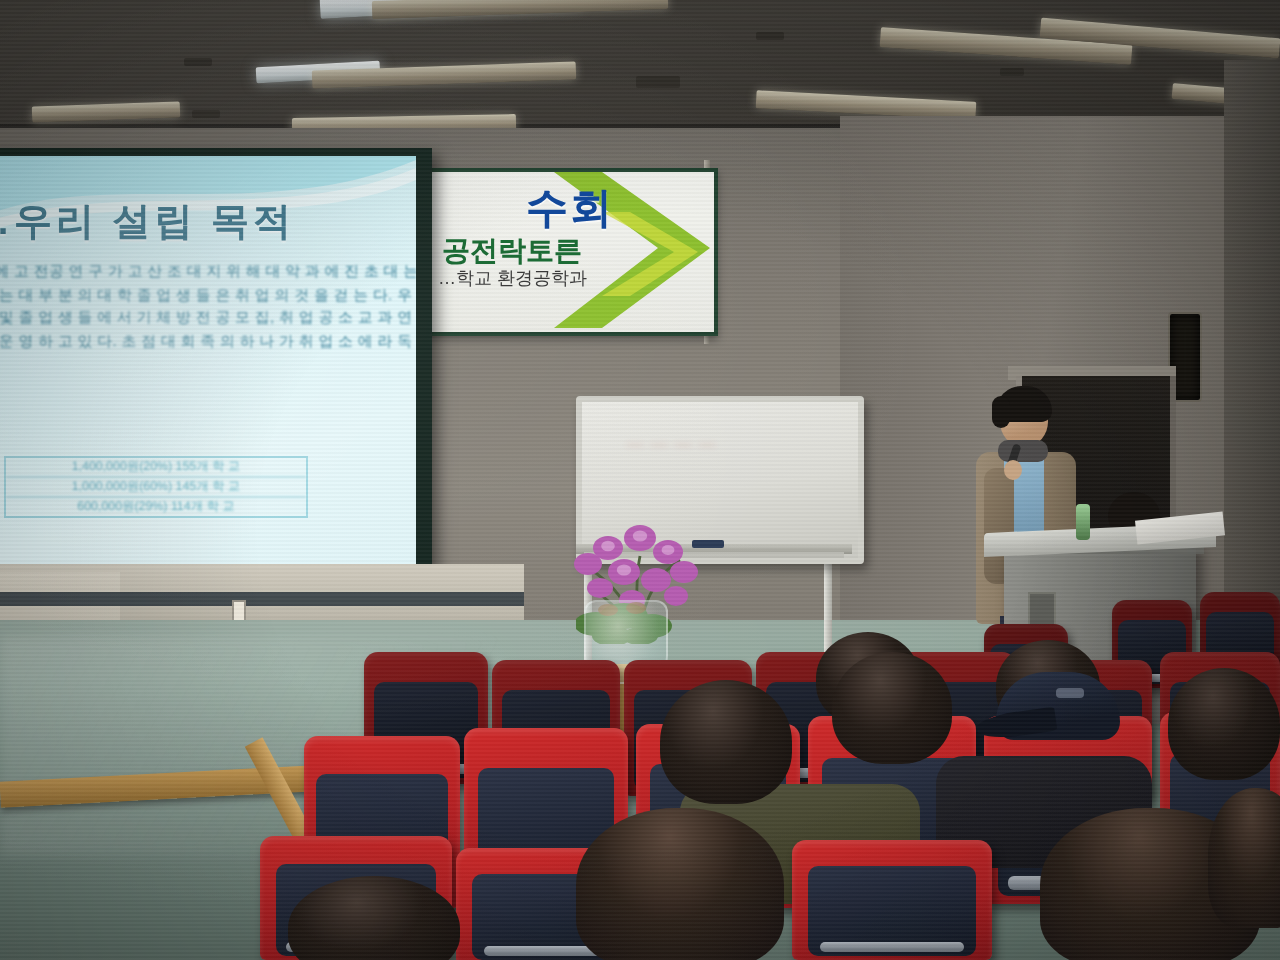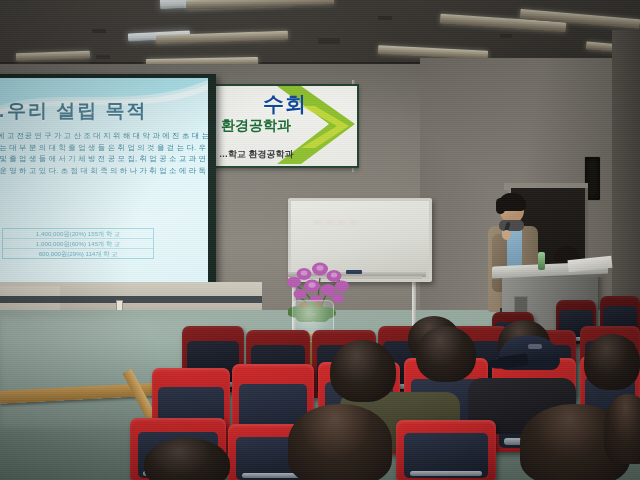--- a/index.html
+++ b/index.html
@@ -102,21 +102,21 @@
   }
   .banner-title{
     position:absolute;left:24px;top:4px;font-size:21px;font-weight:bold;
     color:#12489a;letter-spacing:1px;z-index:3;text-shadow:0 1px 0 rgba(255,255,255,.6);margin-left:32px;
   }
   .banner-sub{
     position:absolute;left:14px;top:31px;font-size:14px;font-weight:bold;
     color:#1c6b35;letter-spacing:0px;z-index:3;
   }
   .banner-dept{
-    position:absolute;left:12px;top:62px;font-size:9px;color:#3a3a3a;z-index:3;font-weight:bold;
+    position:absolute;left:12px;top:47px;font-size:9px;color:#3a3a3a;z-index:3;
   }
   .banner-pole{
     position:absolute;left:352px;top:80px;width:3px;height:92px;
     background:linear-gradient(90deg,#b9b4a8,#7e7a70);
   }
 
   
   .screen-frame{
     position:absolute;left:-8px;top:74px;width:224px;height:222px;
     background:#12231d;
@@ -413,21 +413,21 @@
   <div class="door-header"></div>
   <div class="doorway"></div>
 
   <div class="banner-pole"></div>
   <div class="banner">
     <svg class="chev" viewBox="0 0 92 92">
       <path d="M6 6 L58 44 L6 84 L30 84 L84 44 L30 6 Z" fill="#8bbf2a"></path>
       <path d="M30 26 L66 46 L30 68 L44 68 L78 46 L44 26 Z" fill="#cddc39" opacity="0.75"></path>
     </svg>
     <div class="banner-title">수회</div>
-    <div class="banner-sub">환경공학과</div>
+    <div class="banner-sub">공전락토른</div>
     <div class="banner-dept">…학교 환경공학과</div>
   </div>
 
   <div class="screen-frame"></div>
   <div class="screen">
     <svg class="screen-swoosh" viewBox="0 0 216 46">
       <path d="M0 30 C60 6 140 34 216 2 L216 0 L0 0 Z" fill="#a7e4ef" opacity="0.85"></path>
       <path d="M0 38 C70 16 150 40 216 12 L216 6 C150 34 70 12 0 33 Z" fill="#ffffff" opacity="0.55"></path>
     </svg>
     <div class="slide-title">…우리 설립 목적</div>

